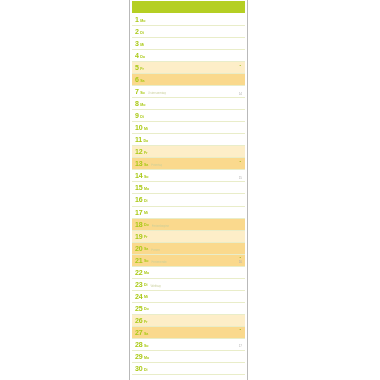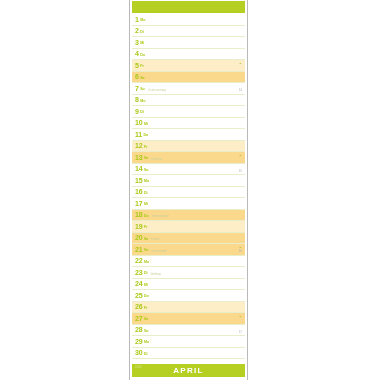--- a/index.html
+++ b/index.html
@@ -269,18 +269,14 @@
         <span class="day-wd">Mo</span>
       </div>
       <div class="day-row plain">
         <span class="day-num">30</span>
         <span class="day-wd">Di</span>
       </div>
     </div>
 
   <div class="footer-gap"></div>
 
-  <div class="footer-bar">
-    <span class="footer-sub">2024</span>
-    <span class="footer-title">APRIL</span>
-  </div>
 
 </div>
 
 </body></html>

